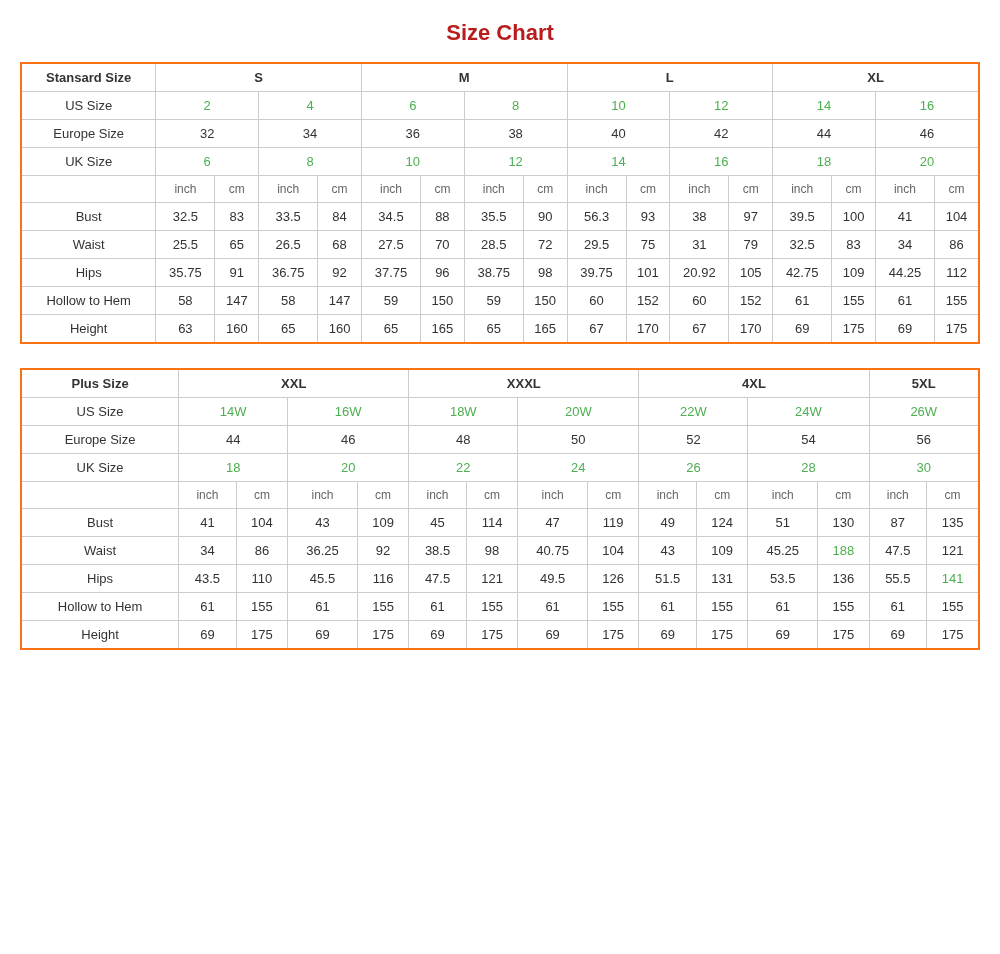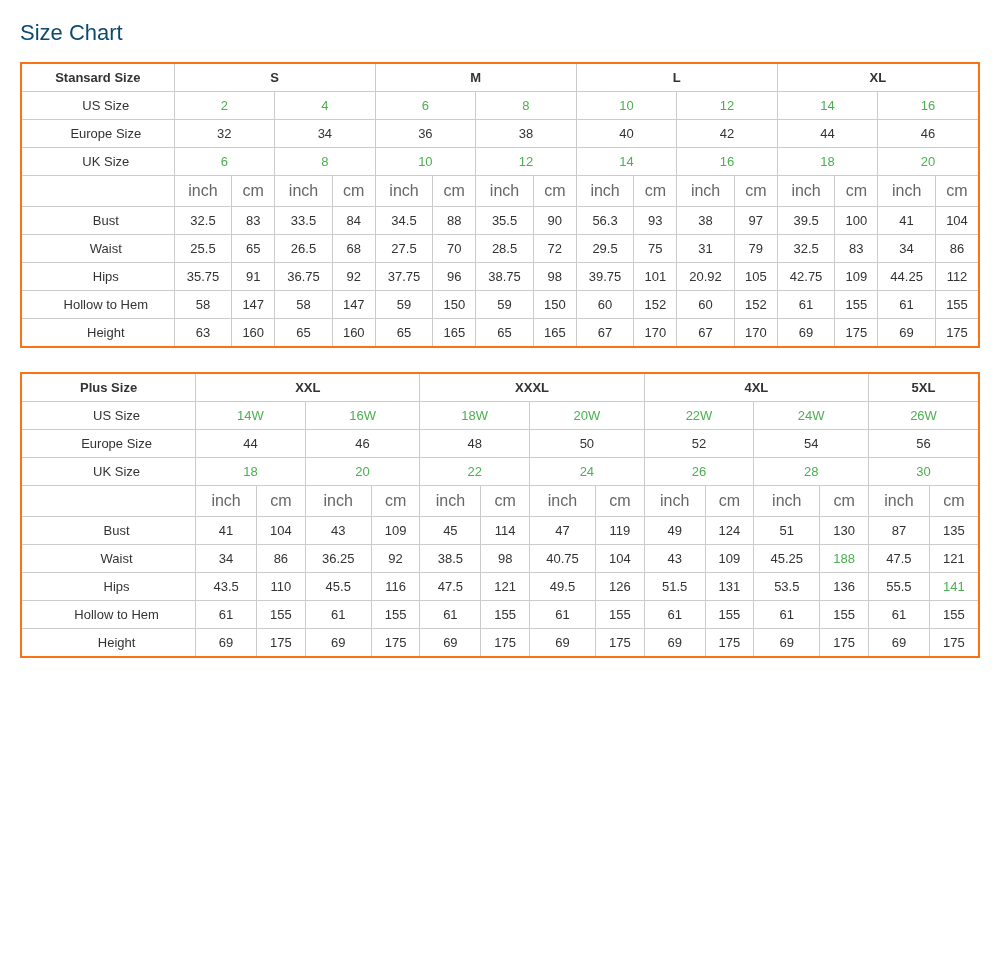--- a/index.html
+++ b/index.html
@@ -5,23 +5,24 @@
     * { box-sizing: border-box; margin: 0; padding: 0; }
     body {
       background: #fff;
       font-family: Arial, sans-serif;
       font-size: 13px;
       color: #333;
       padding: 20px;
       width: 1000px;
     }
     h1 {
-      color: #0c4a6e;
+      text-align: center;
+      color: #b91c1c;
       font-size: 22px;
-      font-weight: normal;
+      font-weight: bold;
       margin-bottom: 16px;
     }
     .table-wrap {
       margin-bottom: 24px;
     }
     table {
       width: 100%;
       border-collapse: collapse;
       border: 2px solid #f97316;
     }
@@ -32,29 +33,28 @@
       font-size: 13px;
     }
     th {
       font-weight: bold;
       background: #fff;
     }
     td.row-label {
       text-align: center;
       font-weight: normal;
       background: #fff;
-      padding-left: 20px;
     }
     .green { color: #4CAF50; }
     .header-row th {
       font-weight: bold;
     }
     .unit-row td {
       color: #666;
-      font-size: 16px;
+      font-size: 12px;
     }
   </style>
 </head>
 <body>
 
 <h1>Size Chart</h1>
 
 <div class="table-wrap">
   <table>
     <thead>

